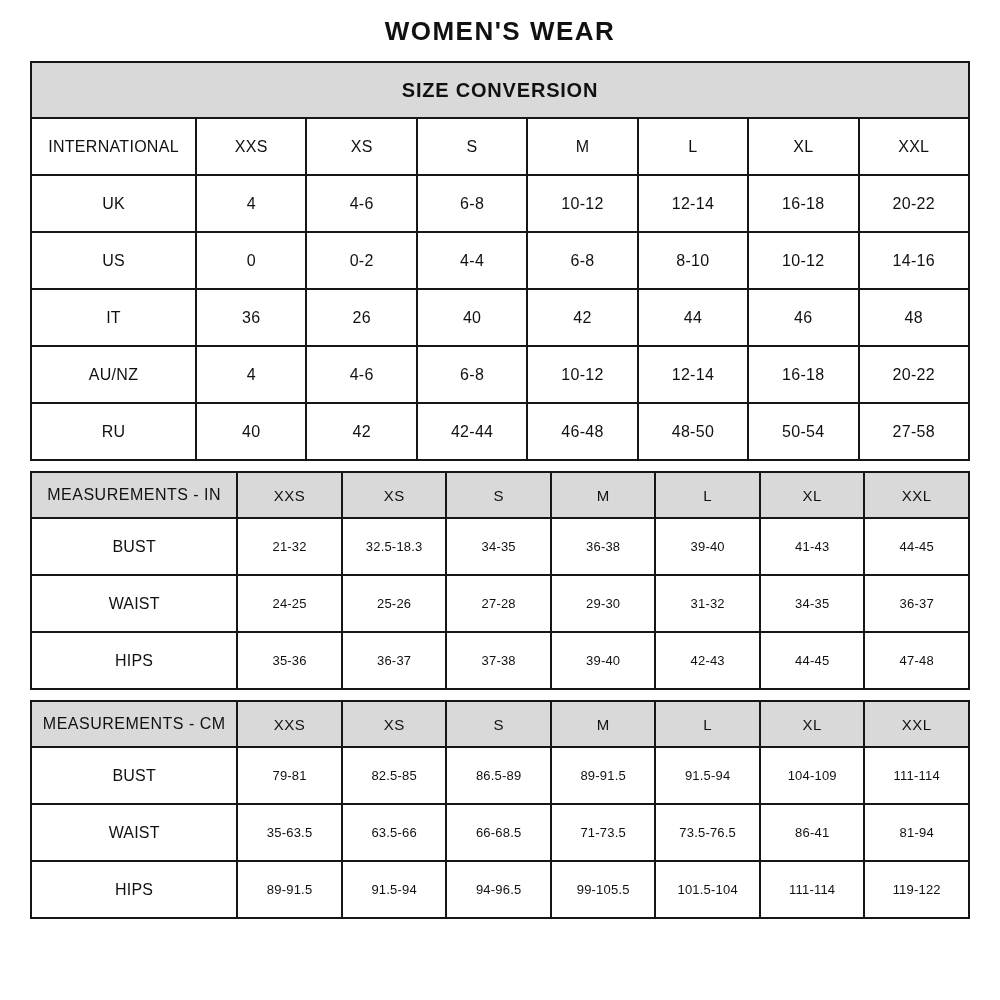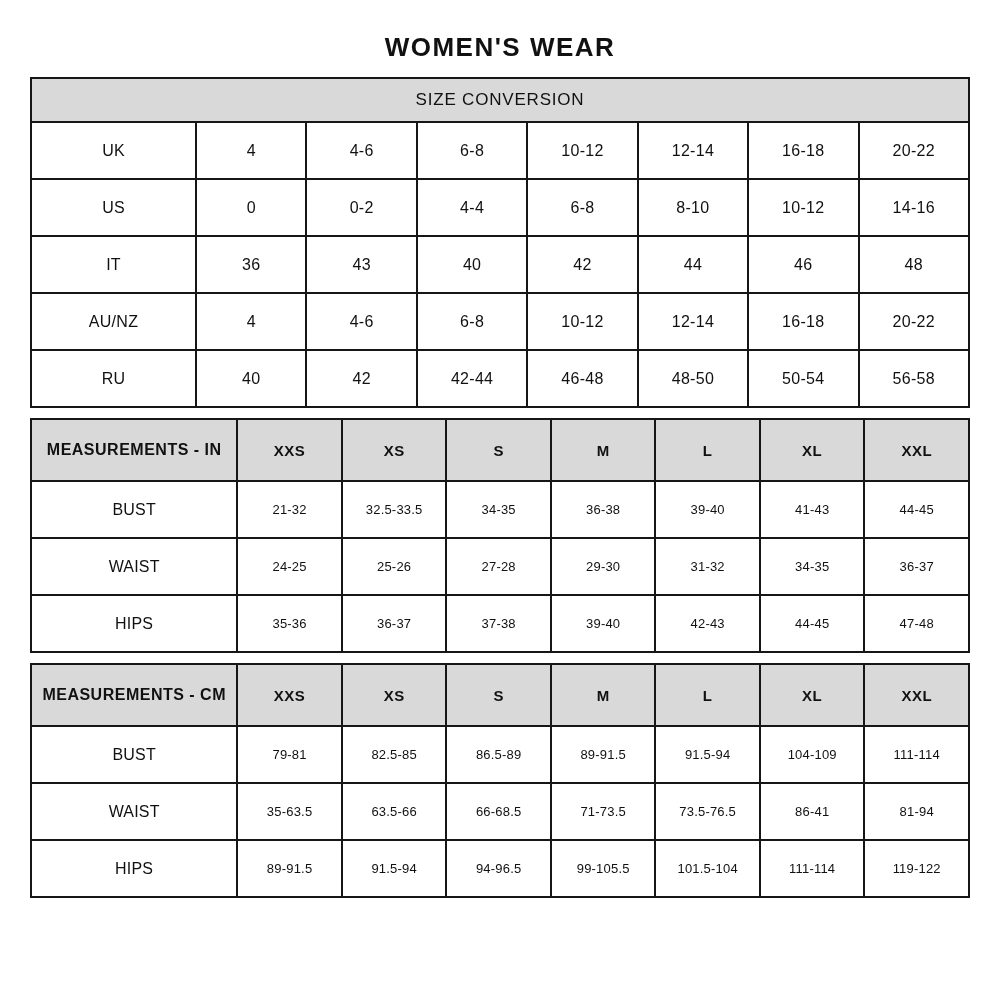--- a/index.html
+++ b/index.html
@@ -6,21 +6,21 @@
     margin: 0;
     padding: 0;
     background: var(--background, #ffffff);
     font-family: "Liberation Sans", sans-serif;
     color: var(--text, #111111);
   }
   .page {
     width: 1000px;
     height: 1000px;
     box-sizing: border-box;
-    padding: 20px 30px 12px 30px;
+    padding: 4px 30px 12px 30px;
     overflow: hidden;
     background: var(--background, #ffffff);
   }
   h1.page-title {
     text-align: center;
     font-size: 26px;
     font-weight: bold;
     letter-spacing: 1.5px;
     margin: 12px 0 14px 0;
   }
@@ -35,51 +35,61 @@
     text-align: center;
     vertical-align: middle;
     padding: 0 2px;
     box-sizing: border-box;
   }
   
   .conversion col.c-label { width: 17.6%; }
   .conversion td { height: 57px; font-size: 16px; letter-spacing: 0.3px; }
   td.banner {
     background: var(--header-bg, #d9d9d9);
-    font-weight: normal;
-    font-size: 17px;
-    height: 44px;
+    font-weight: bold;
+    font-size: 20px;
+    height: 56px;
     letter-spacing: 0.8px;
   }
   
   .measure col.c-label { width: 22%; }
   .measure td { height: 57px; font-size: 13px; letter-spacing: 0.2px; }
   .measure td.head {
     background: var(--header-bg, #d9d9d9);
-    font-weight: bold;
+    font-weight: normal;
     font-size: 15px;
-    height: 62px;
+    height: 46px;
     letter-spacing: 0.5px;
   }
   .measure td.rowlabel { font-size: 16px; }
 </style>
 </head>
 <body>
 
 <div class="page">
   <h1 class="page-title">WOMEN'S WEAR</h1>
 
   <table class="tbl conversion">
     <colgroup>
         <col class="c-label">
         <col span="7">
       </colgroup>
   <tbody>
         <tr>
           <td colspan="8" class="banner">SIZE CONVERSION</td>
+        </tr>
+        <tr>
+          <td class="rowlabel">INTERNATIONAL</td>
+          <td>XXS</td>
+          <td>XS</td>
+          <td>S</td>
+          <td>M</td>
+          <td>L</td>
+          <td>XL</td>
+          <td>XXL</td>
         </tr>
         <tr>
           <td class="rowlabel">UK</td>
           <td>4</td>
           <td>4-6</td>
           <td>6-8</td>
           <td>10-12</td>
           <td>12-14</td>
           <td>16-18</td>
           <td>20-22</td>
@@ -90,21 +100,21 @@
           <td>0-2</td>
           <td>4-4</td>
           <td>6-8</td>
           <td>8-10</td>
           <td>10-12</td>
           <td>14-16</td>
         </tr>
         <tr>
           <td class="rowlabel">IT</td>
           <td>36</td>
-          <td>43</td>
+          <td>26</td>
           <td>40</td>
           <td>42</td>
           <td>44</td>
           <td>46</td>
           <td>48</td>
         </tr>
         <tr>
           <td class="rowlabel">AU/NZ</td>
           <td>4</td>
           <td>4-6</td>
@@ -115,21 +125,21 @@
           <td>20-22</td>
         </tr>
         <tr>
           <td class="rowlabel">RU</td>
           <td>40</td>
           <td>42</td>
           <td>42-44</td>
           <td>46-48</td>
           <td>48-50</td>
           <td>50-54</td>
-          <td>56-58</td>
+          <td>27-58</td>
         </tr>
       </tbody>
     </table>
 
   <table class="tbl measure">
     <colgroup>
         <col class="c-label">
         <col span="7">
       </colgroup>
   <tbody>
@@ -139,21 +149,21 @@
           <td class="head">XS</td>
           <td class="head">S</td>
           <td class="head">M</td>
           <td class="head">L</td>
           <td class="head">XL</td>
           <td class="head">XXL</td>
         </tr>
         <tr>
           <td class="rowlabel">BUST</td>
           <td>21-32</td>
-          <td>32.5-33.5</td>
+          <td>32.5-18.3</td>
           <td>34-35</td>
           <td>36-38</td>
           <td>39-40</td>
           <td>41-43</td>
           <td>44-45</td>
         </tr>
         <tr>
           <td class="rowlabel">WAIST</td>
           <td>24-25</td>
           <td>25-26</td>

